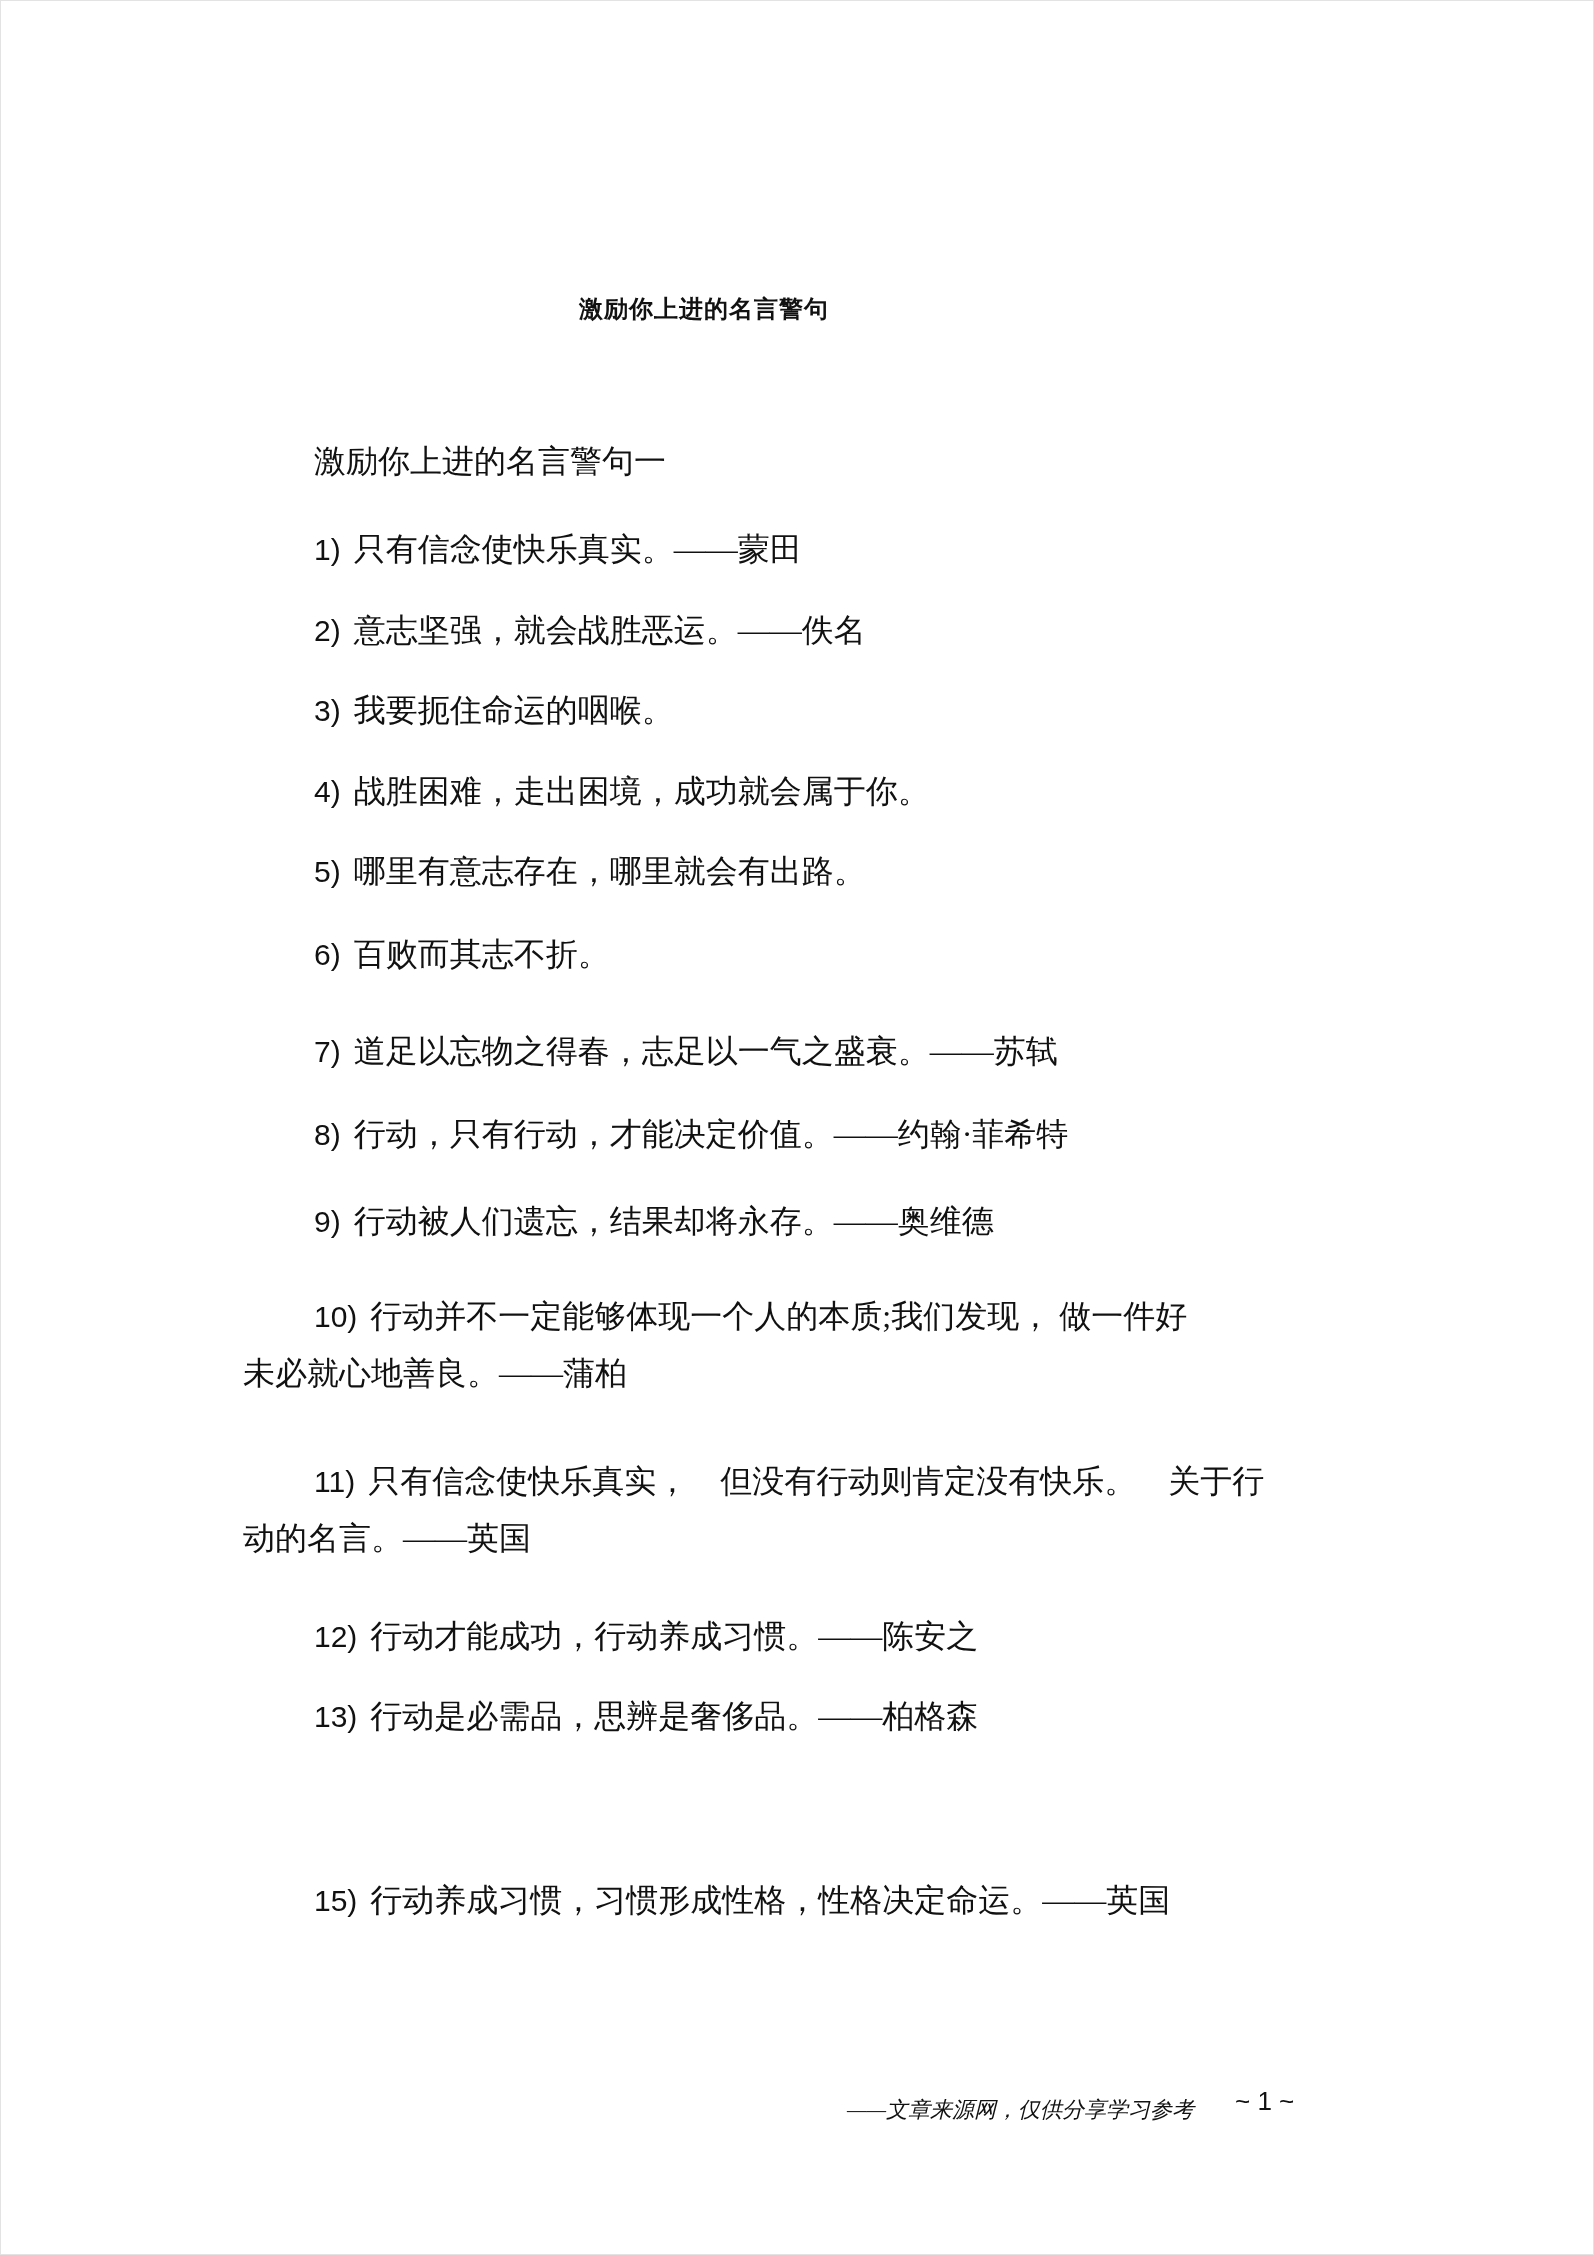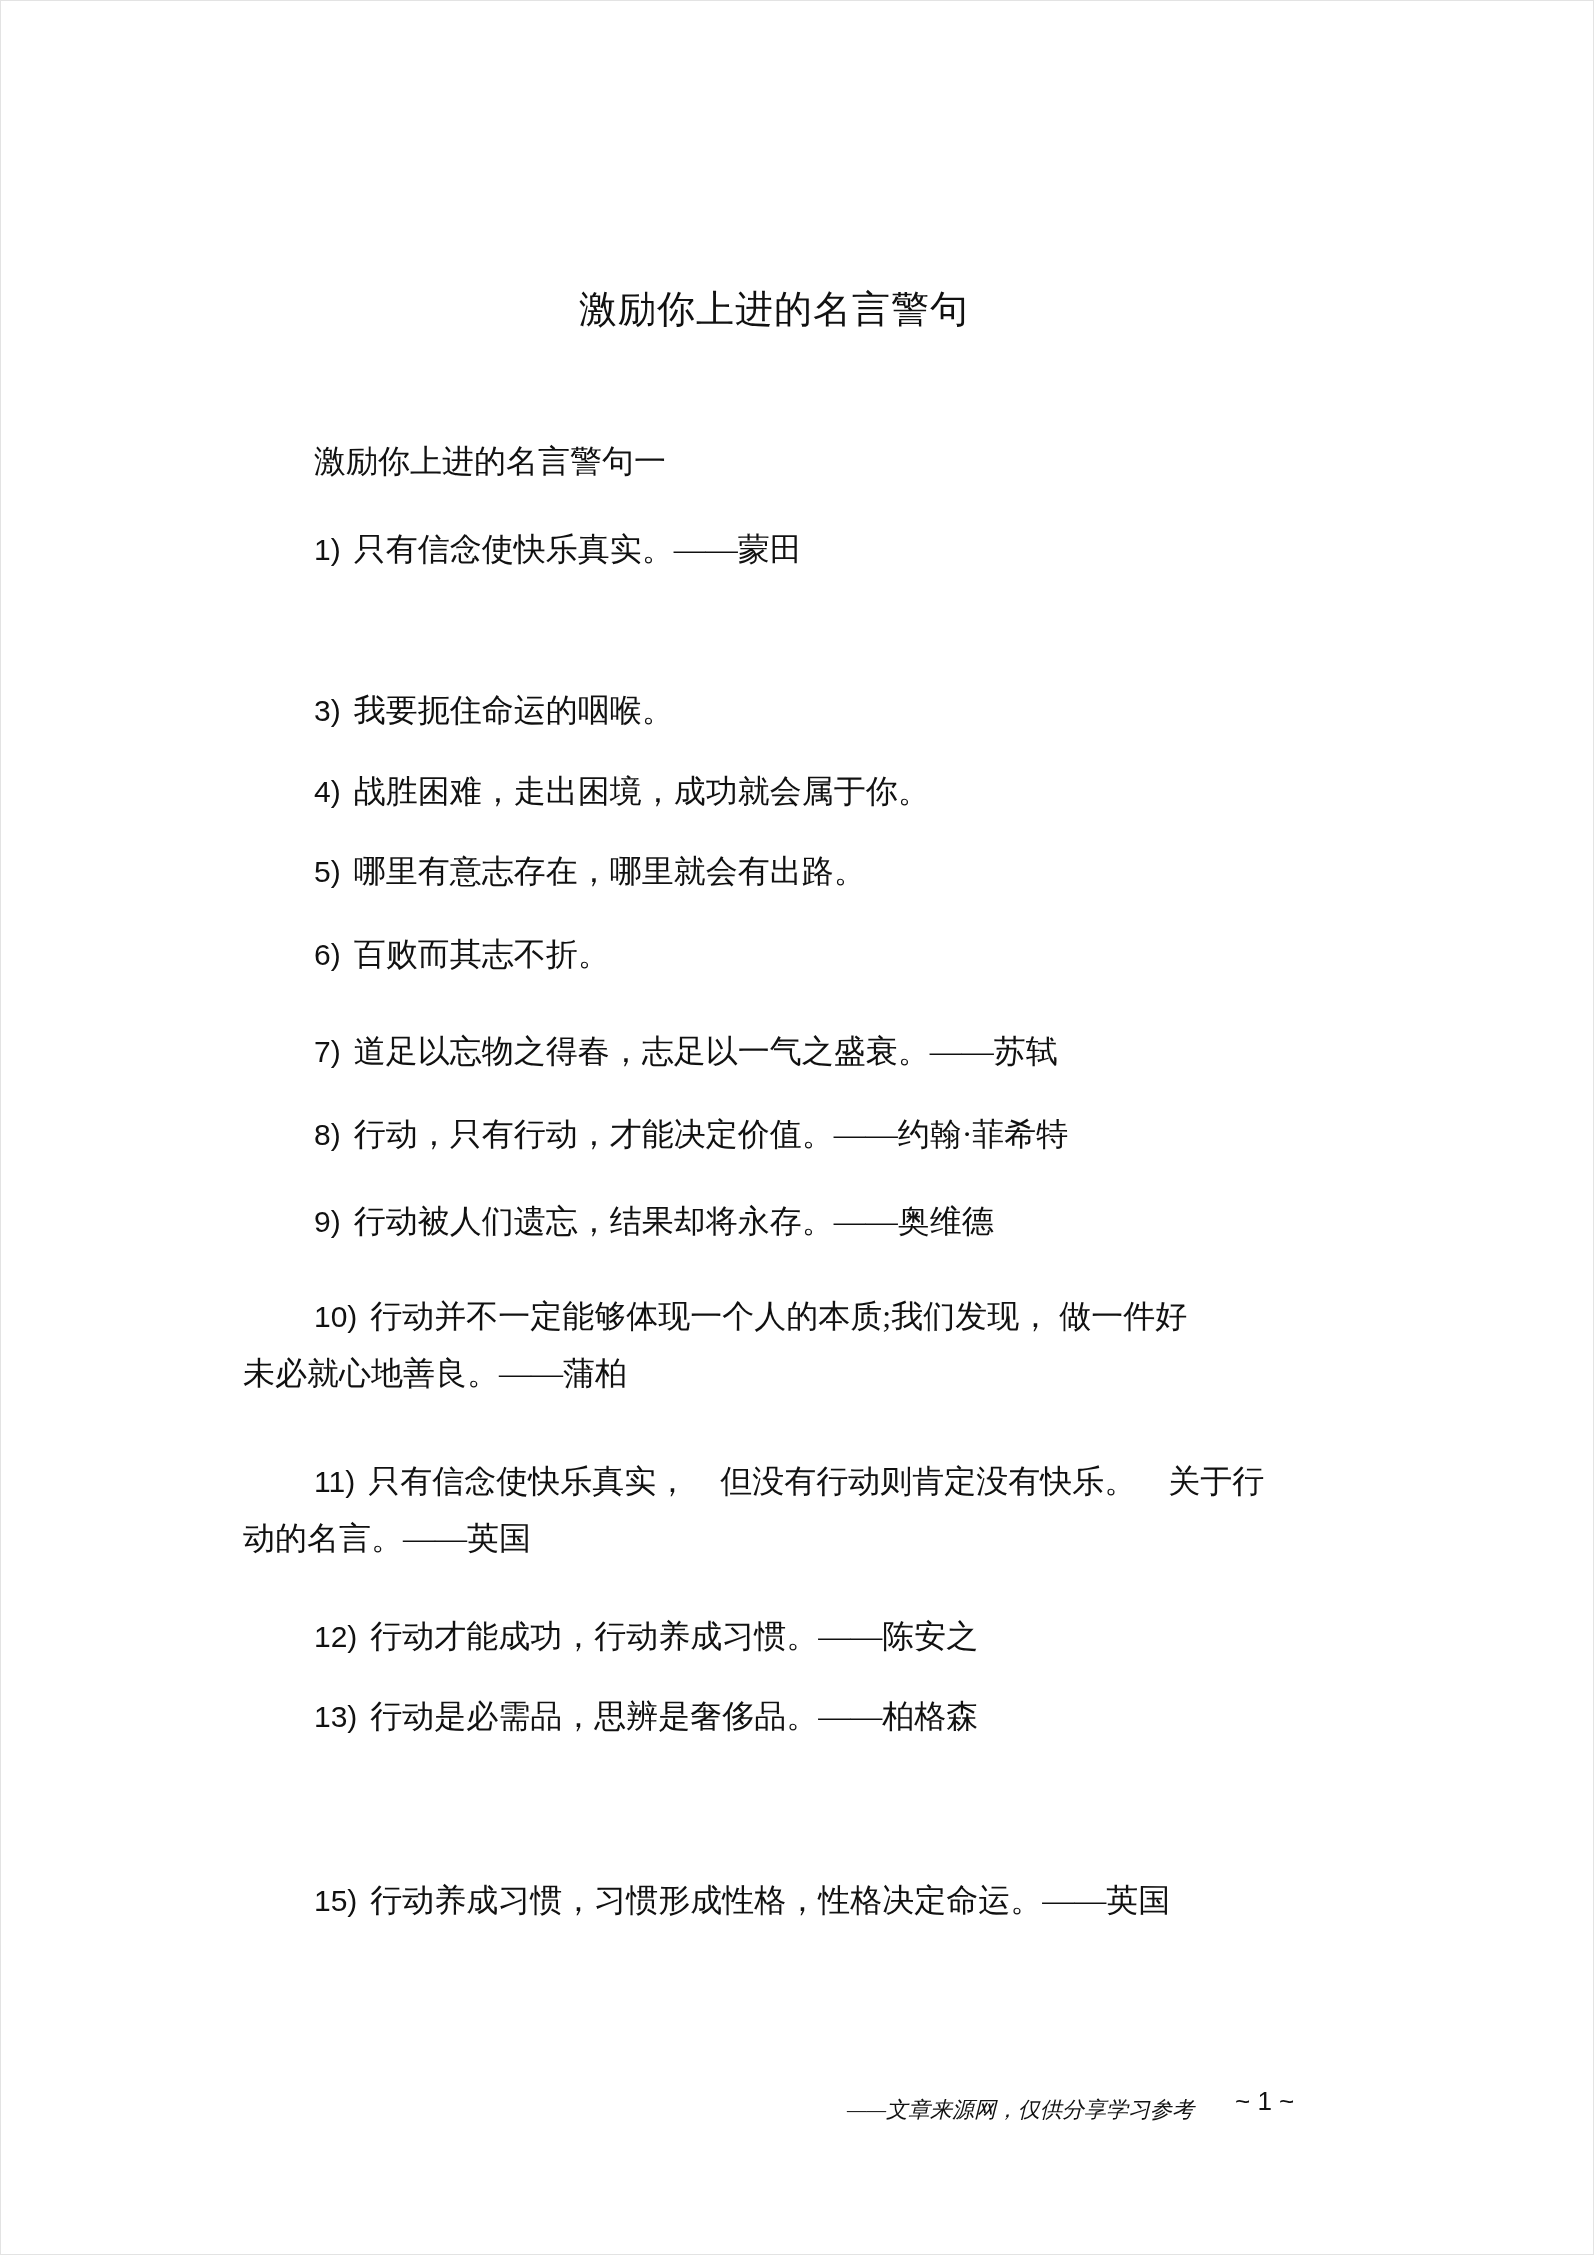--- a/index.html
+++ b/index.html
@@ -16,22 +16,22 @@
     border: 1px solid #e3e3e3;
     overflow: hidden;
     font-family: "Liberation Serif", "DejaVu Serif", serif;
     color: #111111;
   }
   .doc-title {
     position: absolute;
     top: 283px;
     left: 578px;
     margin: 0;
-    font-size: 38px;
-    font-weight: normal;
+    font-size: 24px;
+    font-weight: bold;
     line-height: 50px;
     letter-spacing: 1px;
     white-space: pre;
   }
   .para {
     position: absolute;
     left: 313px;
     margin: 0;
     font-size: 32px;
     line-height: 57px;
@@ -71,20 +71,21 @@
 <body>
 
 <div class="page">
 
   <h1 class="doc-title">激励你上进的名言警句</h1>
 
   <p class="para" style="top:432px">激励你上进的名言警句一</p>
 
   <p class="para" style="top:520px"><span class="num">1)</span><span>只有信念使快乐真实。——蒙田</span></p>
 
+  <p class="para" style="top:601px"><span class="num">2)</span><span>意志坚强，就会战胜恶运。——佚名</span></p>
 
   <p class="para" style="top:681px"><span class="num">3)</span><span>我要扼住命运的咽喉。</span></p>
 
   <p class="para" style="top:762px"><span class="num">4)</span><span>战胜困难，走出困境，成功就会属于你。</span></p>
 
   <p class="para" style="top:842px"><span class="num">5)</span><span>哪里有意志存在，哪里就会有出路。</span></p>
 
   <p class="para" style="top:925px"><span class="num">6)</span><span>百败而其志不折。</span></p>
 
   <p class="para" style="top:1022px"><span class="num">7)</span><span>道足以忘物之得春，志足以一气之盛衰。——苏轼</span></p>

